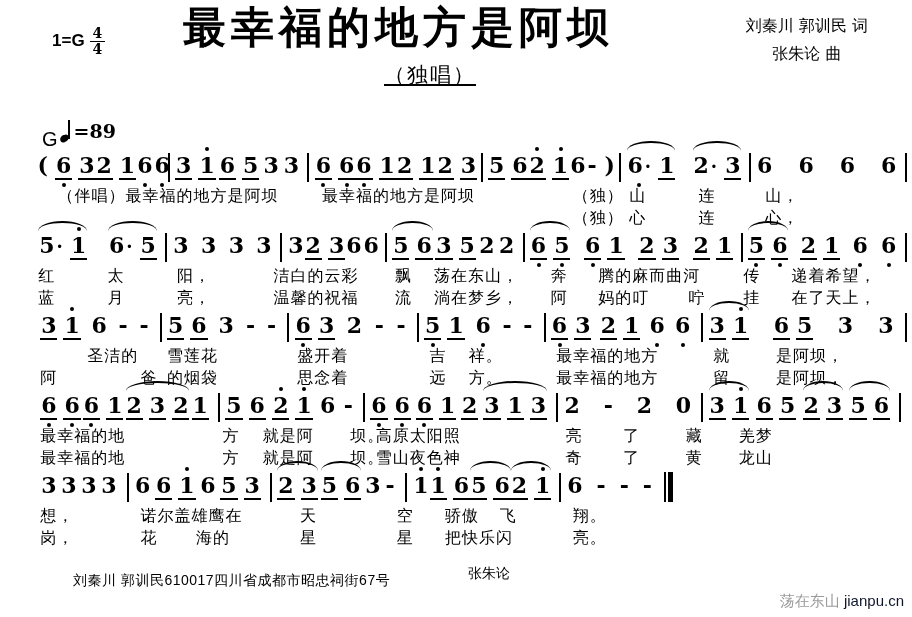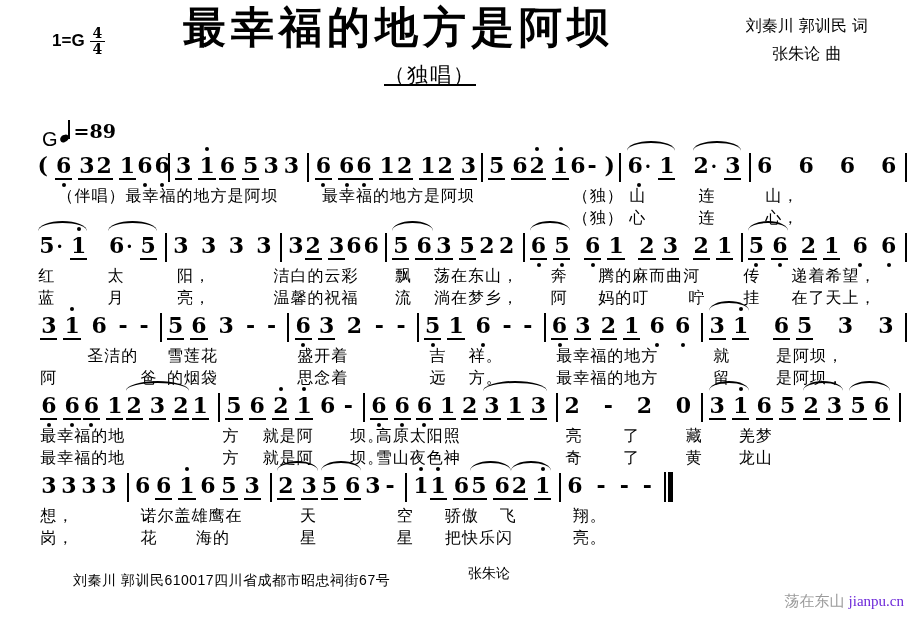--- a/index.html
+++ b/index.html
@@ -658,16 +658,16 @@
           <span class="lyr" style="left: 43.5%;">星</span>
           <span class="lyr" style="left: 48.8%;">把快乐闪</span>
           <span class="lyr" style="left: 62.8%;">亮。</span>
         </div>
       </div>
     </div>
 
   <div id="address">刘秦川 郭训民610017四川省成都市昭忠祠街67号</div>
   <div id="signature">张朱论</div>
   <div id="watermark">
-    <span id="wm-site" style="color: rgb(154, 154, 154);">荡在东山 </span><span id="wm-url" style="color: #6d28d9; font-family: Liberation Serif, serif;">jianpu.cn</span>
+    <span id="wm-site" style="color: rgb(154, 154, 154);">荡在东山 </span><span id="wm-url" style="color: #0f172a;">jianpu.cn</span>
   </div>
 
 </div>
 
 </body></html>

